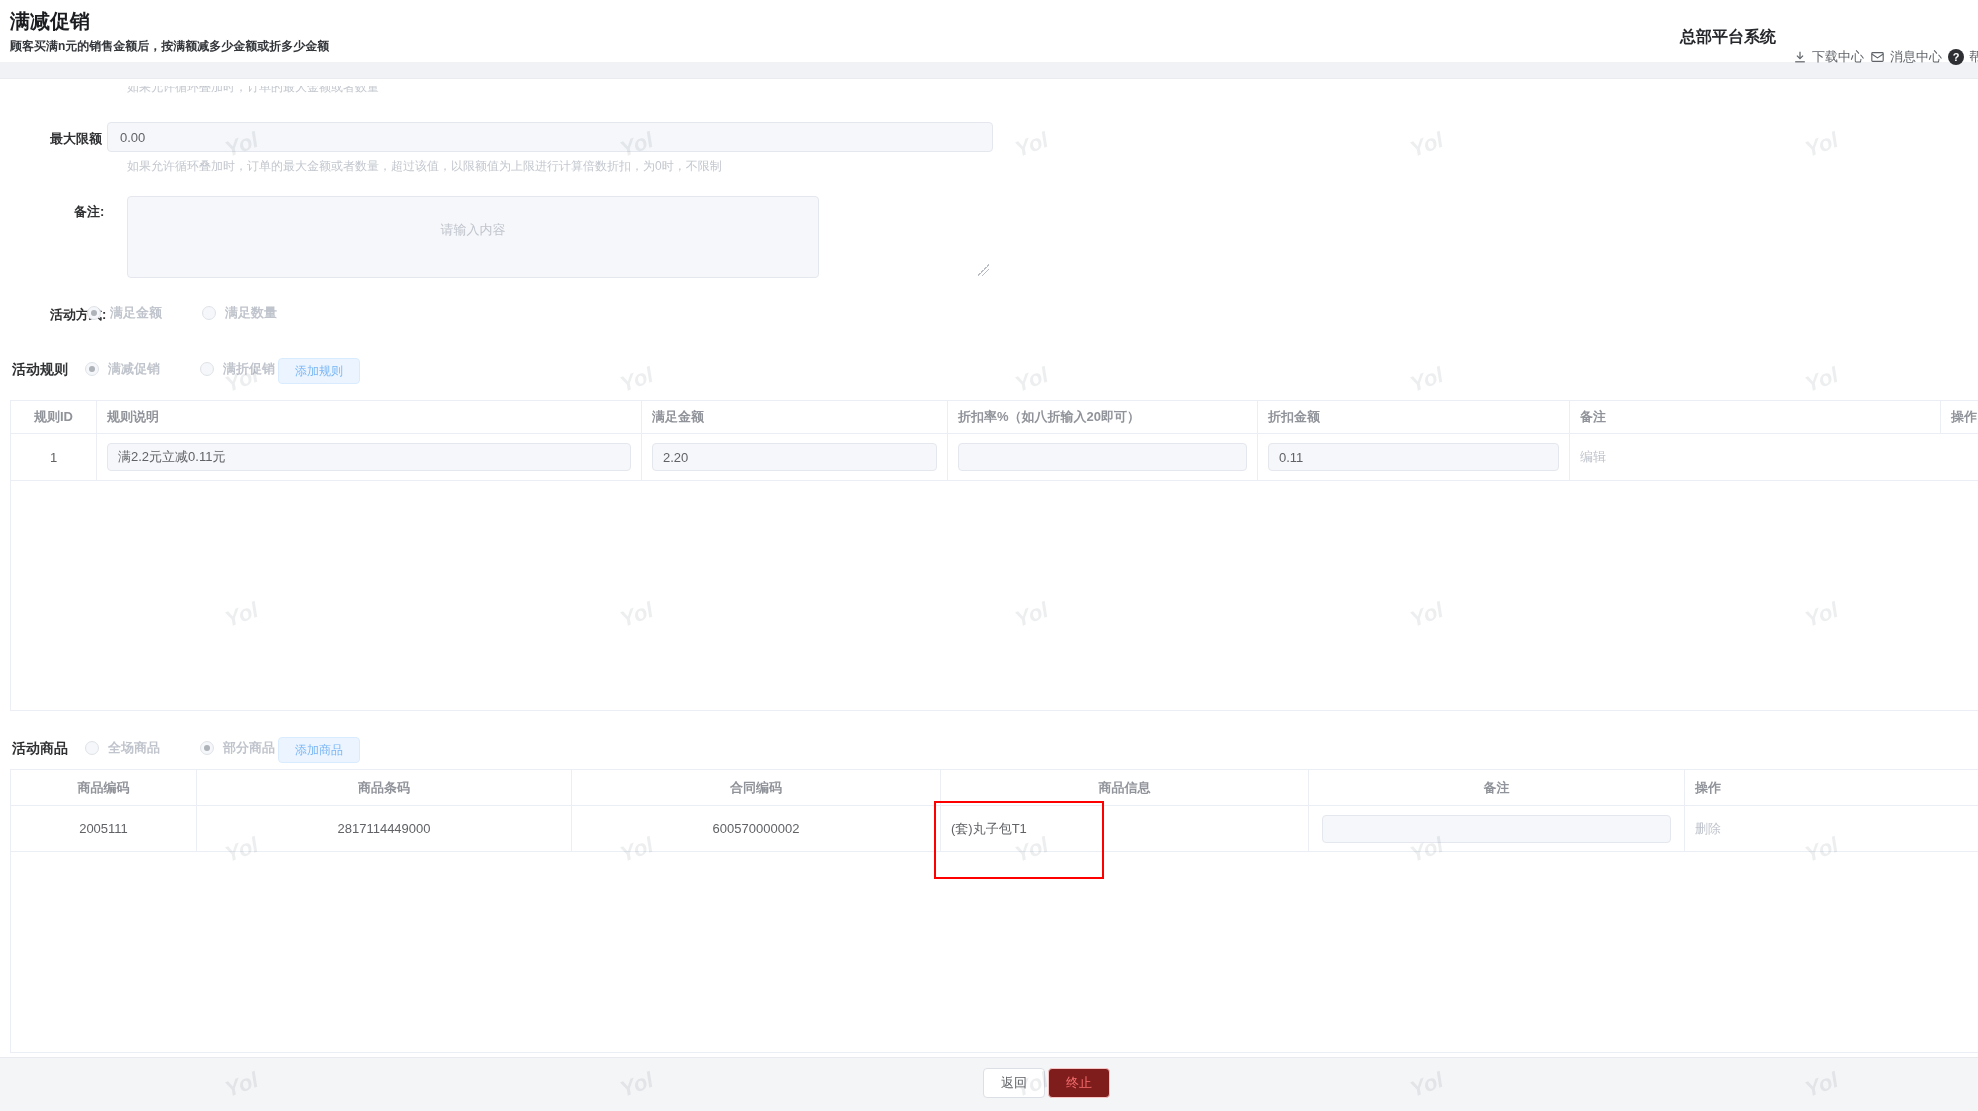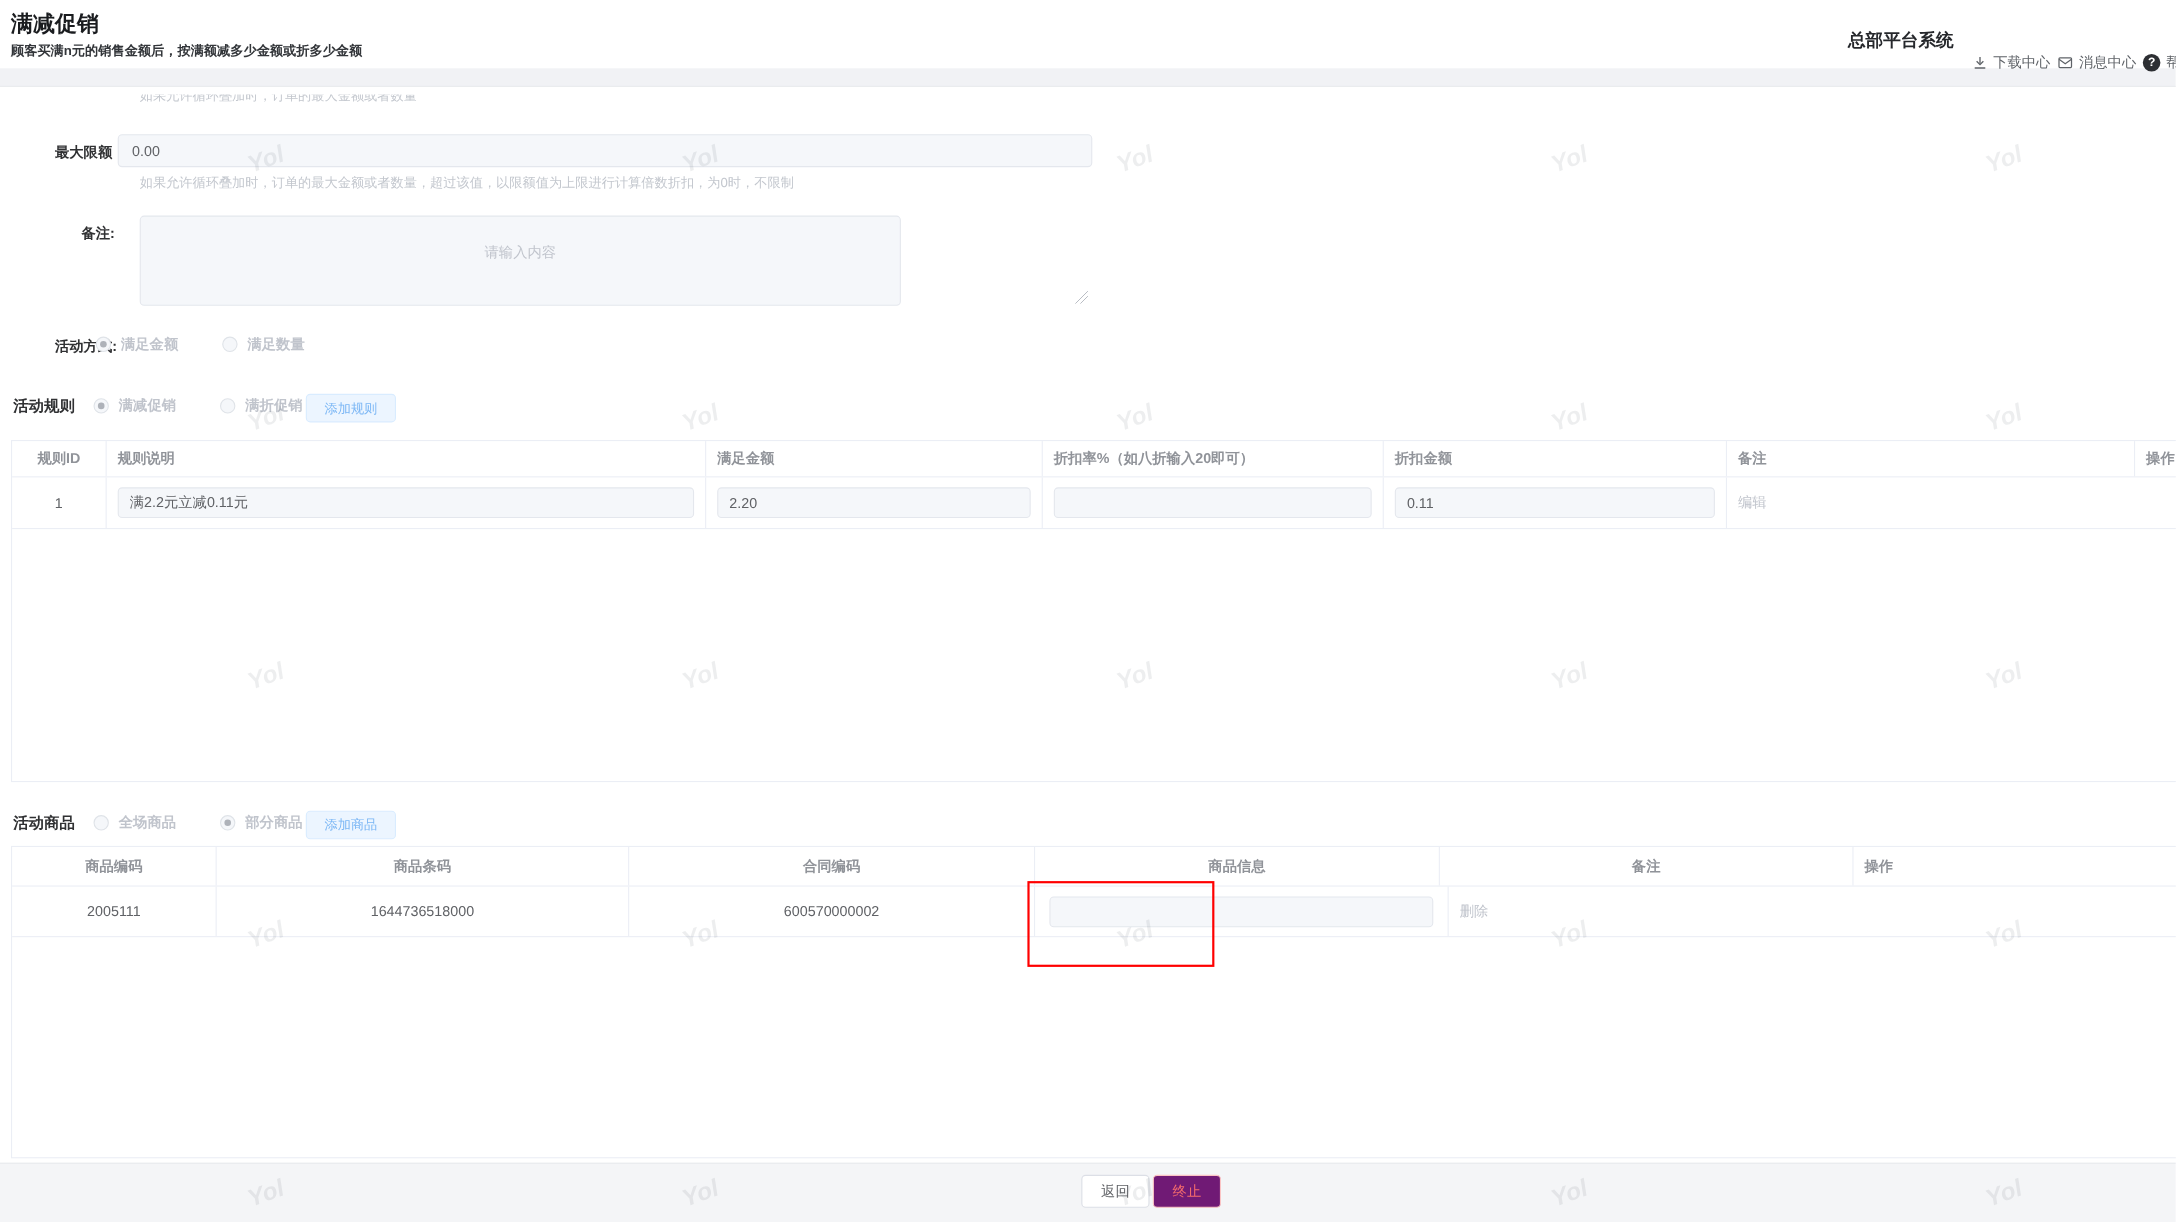--- a/index.html
+++ b/index.html
@@ -73,21 +73,21 @@
   
   .p-c1{width:186px;} .p-c2{width:375px;} .p-c3{width:369px;} .p-c4{width:368px;}
   .p-c5{width:376px; padding:0 13px;} .p-c6{width:406px;}
   .row-link { color:#c0c4cc; font-size:13px; cursor:pointer; text-decoration:none; }
   
   .red-box { position:absolute; left:934px; top:801px; width:170px; height:78px; border:2px solid #ff0000; z-index:20; pointer-events:none; }
   
   .footer { position:absolute; left:0; top:1057px; width:1978px; height:54px; background:#f4f5f7; border-top:1px solid #e8eaed; }
   .btn { position:absolute; top:1068px; height:30px; border-radius:4px; font-size:13px; font-family:inherit; cursor:pointer; padding:0 17px; }
   .btn-back { left:983px; background:#ffffff; border:1px solid #dcdfe6; color:#606266; }
-  .btn-stop { left:1048px; background:#701a75; border:1px solid #fbc4c4; color:#f56c6c; }
+  .btn-stop { left:1048px; background:#7f1d1d; border:1px solid #fbc4c4; color:#f56c6c; }
   
   .wm-layer { position:absolute; left:0; top:0; width:1978px; height:1111px; pointer-events:none; z-index:40; overflow:hidden; }
   .wm { position:absolute; font-size:22px; font-style:italic; font-weight:600; color:rgba(60,66,80,0.09); transform:rotate(-20deg); white-space:nowrap; }
 </style>
 </head>
 <body>
 
 <div class="app-header">
   <div class="page-title">满减促销</div>
   <div class="page-subtitle">顾客买满n元的销售金额后，按满额减多少金额或折多少金额</div>
@@ -203,22 +203,23 @@
   <div class="tr thead">
     <div class="th p-c1 center">商品编码</div>
     <div class="th p-c2 center">商品条码</div>
     <div class="th p-c3 center">合同编码</div>
     <div class="th p-c4 center">商品信息</div>
     <div class="th p-c5 center">备注</div>
     <div class="th p-c6">操作</div>
   </div>
   <div class="tr tbody-row">
     <div class="td p-c1 center">2005111</div>
-    <div class="td p-c2 center">1644736518000</div>
+    <div class="td p-c2 center">2817114449000</div>
     <div class="td p-c3 center">600570000002</div>
+    <div class="td p-c4">(套)丸子包T1</div>
     <div class="td p-c5">
         <input class="input cell-input" readonly="" value="" style="">
       </div>
     <div class="td p-c6">
         <a class="row-link">删除</a>
       </div>
   </div>
 </div>
 
 <div class="red-box"></div>

